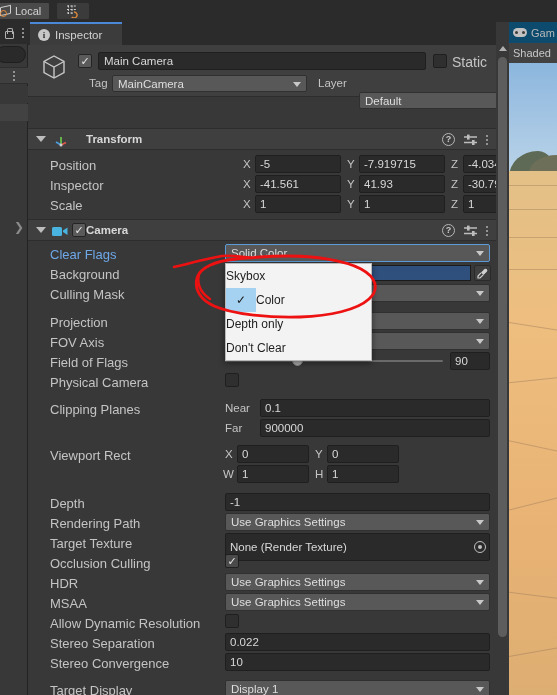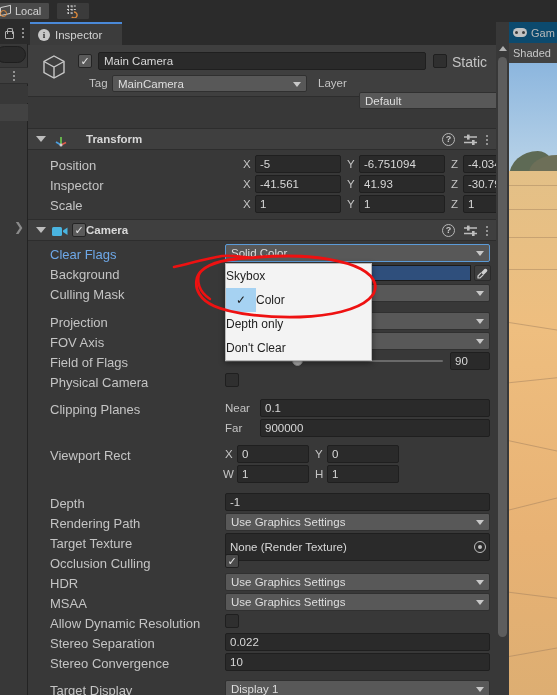--- a/index.html
+++ b/index.html
@@ -345,21 +345,21 @@
               <s></s>
             </span>
         </span>
       </div>
 
       <div class="row" style="top:110px;height:20px">
         <span class="rowlbl" style="top:3px">Position</span>
         <span class="axis" style="left:215px;top:3px">X</span>
         <span class="fld" style="position:absolute;left:227px;top:0px;width:86px;height:18px">-5</span>
         <span class="axis" style="left:319px;top:3px">Y</span>
-        <span class="fld" style="position:absolute;left:331px;top:0px;width:86px;height:18px">-6.751094</span>
+        <span class="fld" style="position:absolute;left:331px;top:0px;width:86px;height:18px">-7.919715</span>
         <span class="axis" style="left:423px;top:3px">Z</span>
         <span class="fld" style="position:absolute;left:435px;top:0px;width:86px;height:18px">-4.034616</span>
       </div>
 
       <div class="row" style="top:130px;height:20px">
         <span class="rowlbl" style="top:3px">Inspector</span>
         <span class="axis" style="left:215px;top:3px">X</span>
         <span class="fld" style="position:absolute;left:227px;top:0px;width:86px;height:18px">-41.561</span>
         <span class="axis" style="left:319px;top:3px">Y</span>
         <span class="fld" style="position:absolute;left:331px;top:0px;width:86px;height:18px">41.93</span>

